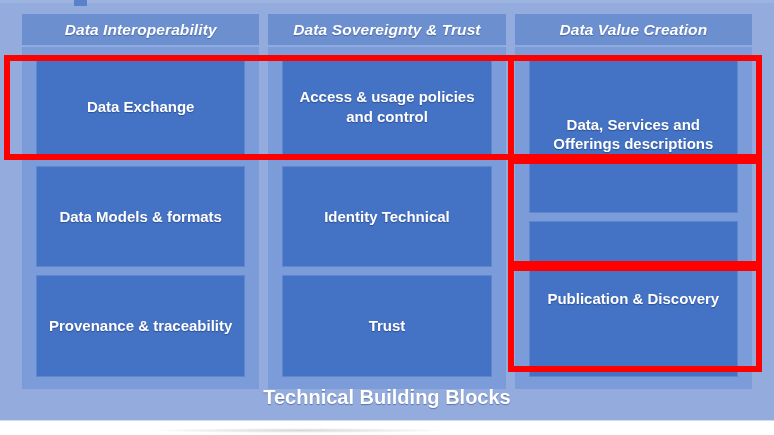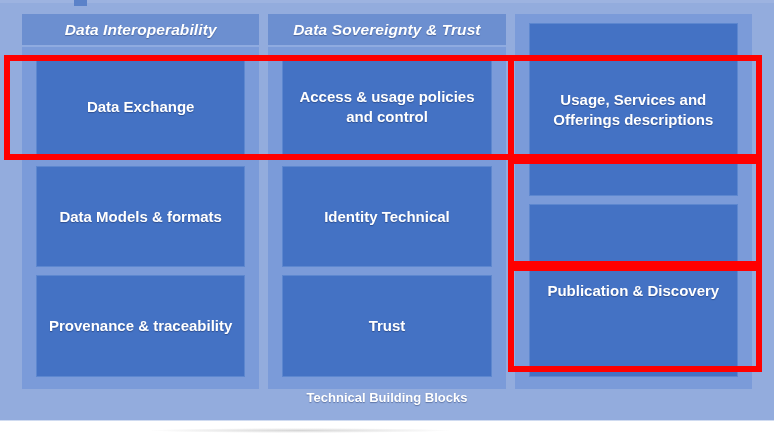--- a/index.html
+++ b/index.html
@@ -131,21 +131,21 @@
     position: absolute;
     left: 0;
     top: 389px;
     width: 774px;
     height: 16px;
     background: #93acdd;
     display: flex;
     align-items: center;
     justify-content: center;
     color: #ffffff;
-    font-size: 13px;
+    font-size: 20px;
     font-weight: bold;
     text-shadow: 0 1px 1px rgba(30,50,100,.45);
   }
 
   
   .hl {
     position: absolute;
     border: 6px solid #ff0000;
     pointer-events: none;
     background: transparent;
@@ -177,22 +177,23 @@
     <div class="column">
       <div class="col-header">Data Sovereignty &amp; Trust</div>
       <div class="col-body">
         <div class="block">Access &amp; usage policies and control</div>
         <div class="block">Identity Technical</div>
         <div class="block">Trust</div>
       </div>
     </div>
 
     <div class="column">
+      <div class="col-header">Data Value Creation</div>
       <div class="col-body">
-        <div class="block">Usage, Services and Offerings descriptions</div>
+        <div class="block">Data, Services and Offerings descriptions</div>
         <div class="block">Publication &amp; Discovery</div>
       </div>
     </div>
 
   </div>
 
   <div class="footer">Technical Building Blocks</div>
 
   <div class="hl" id="hl-row1"></div>
   <div class="hl" id="hl-right1"></div>

